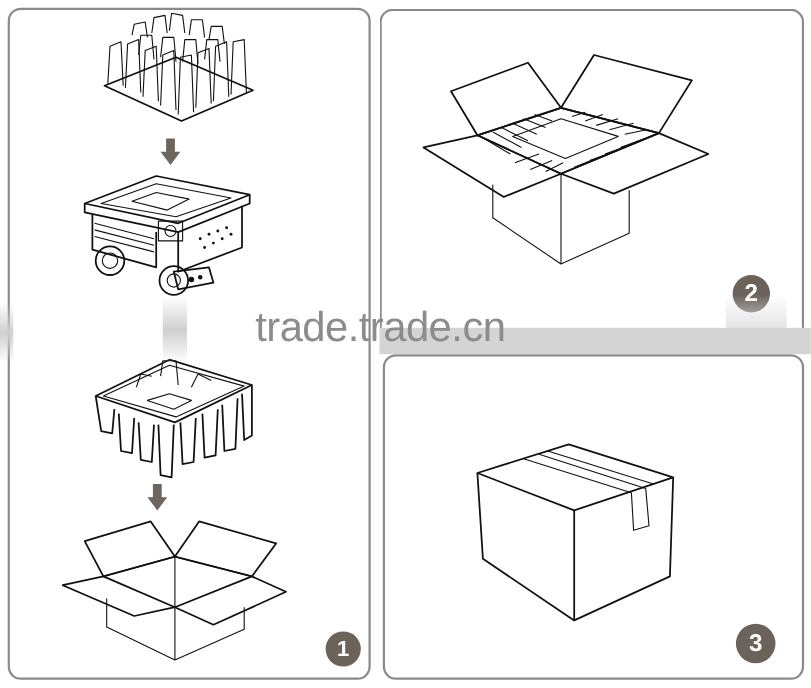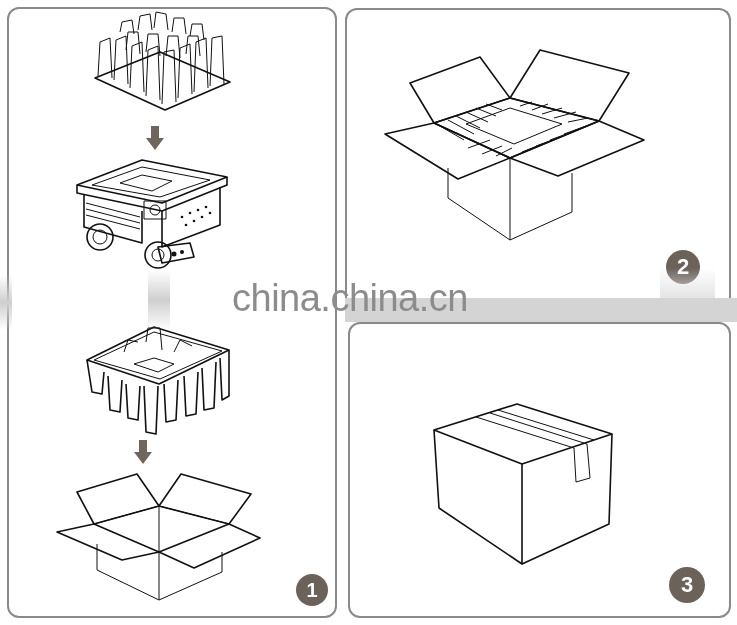--- a/index.html
+++ b/index.html
@@ -145,13 +145,13 @@
   <path class="lnt" d="M44,15 L142,46 M58,11 L155,42 M66,8 L162,38"></path>
   <path class="lnt" d="M142,46 L144,80 L158,76 L155,42"></path>
 </svg>
 
 <div id="b3" class="badge">3</div>
 
 <div class="wm-fade"></div>
 <div class="wm-band"></div>
 <div id="bs1" class="blur-strip"></div>
 <div id="bs2" class="blur-strip"></div>
-<div class="wm-text">china.china.cn</div>
+<div class="wm-text">trade.trade.cn</div>
 
 </body></html>

